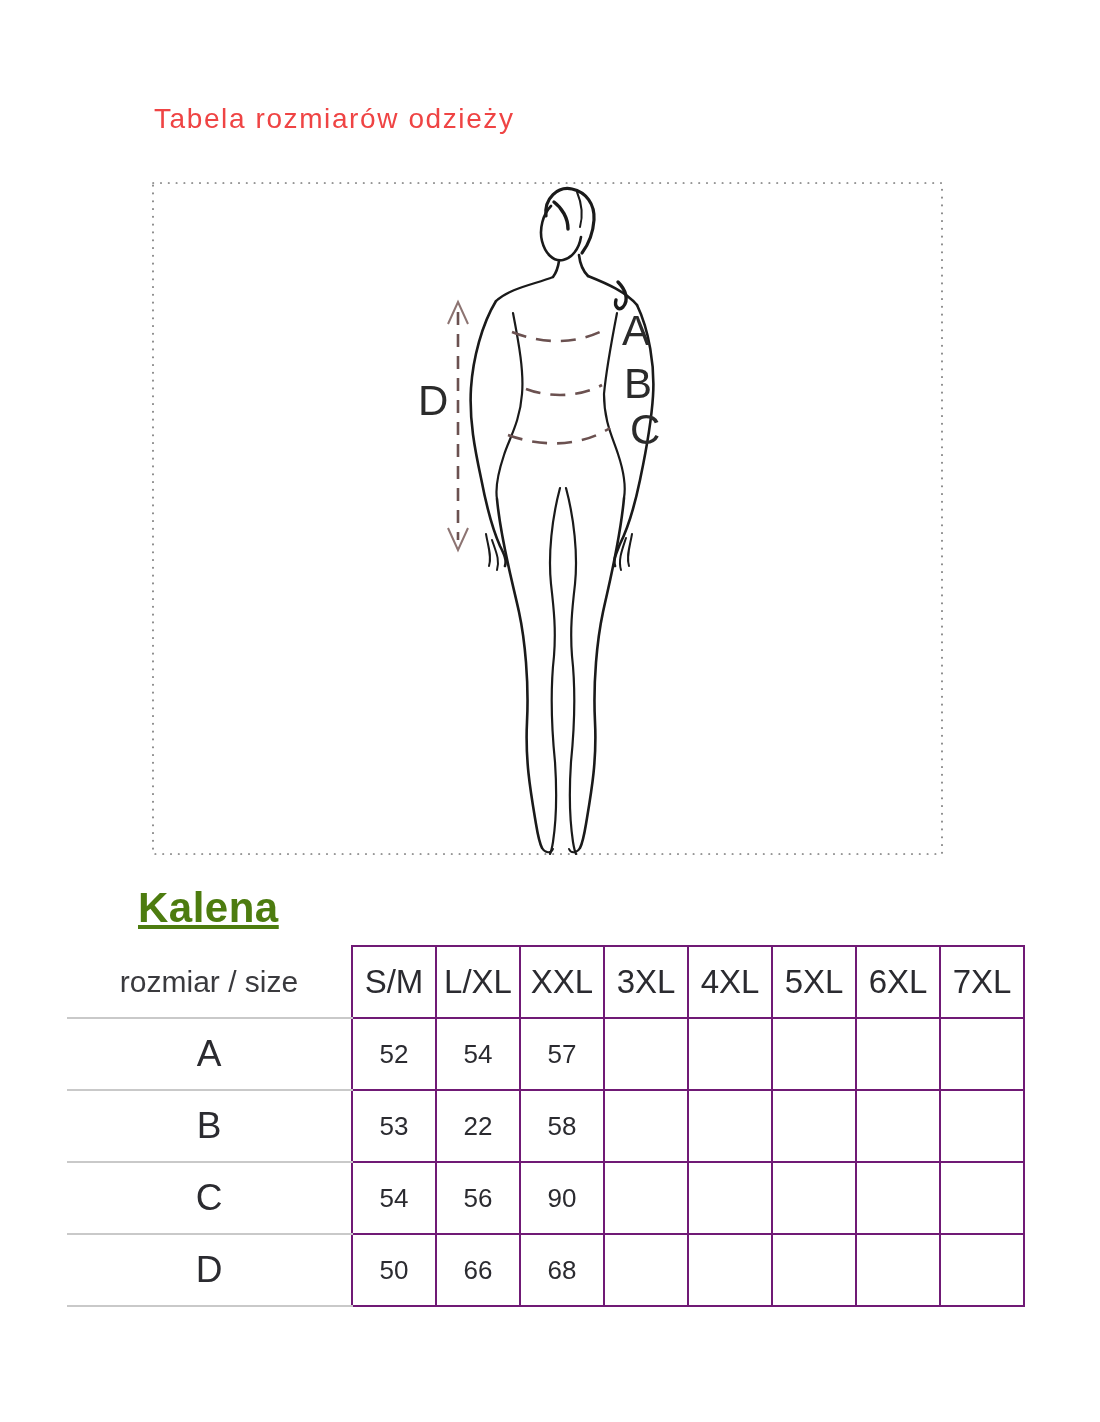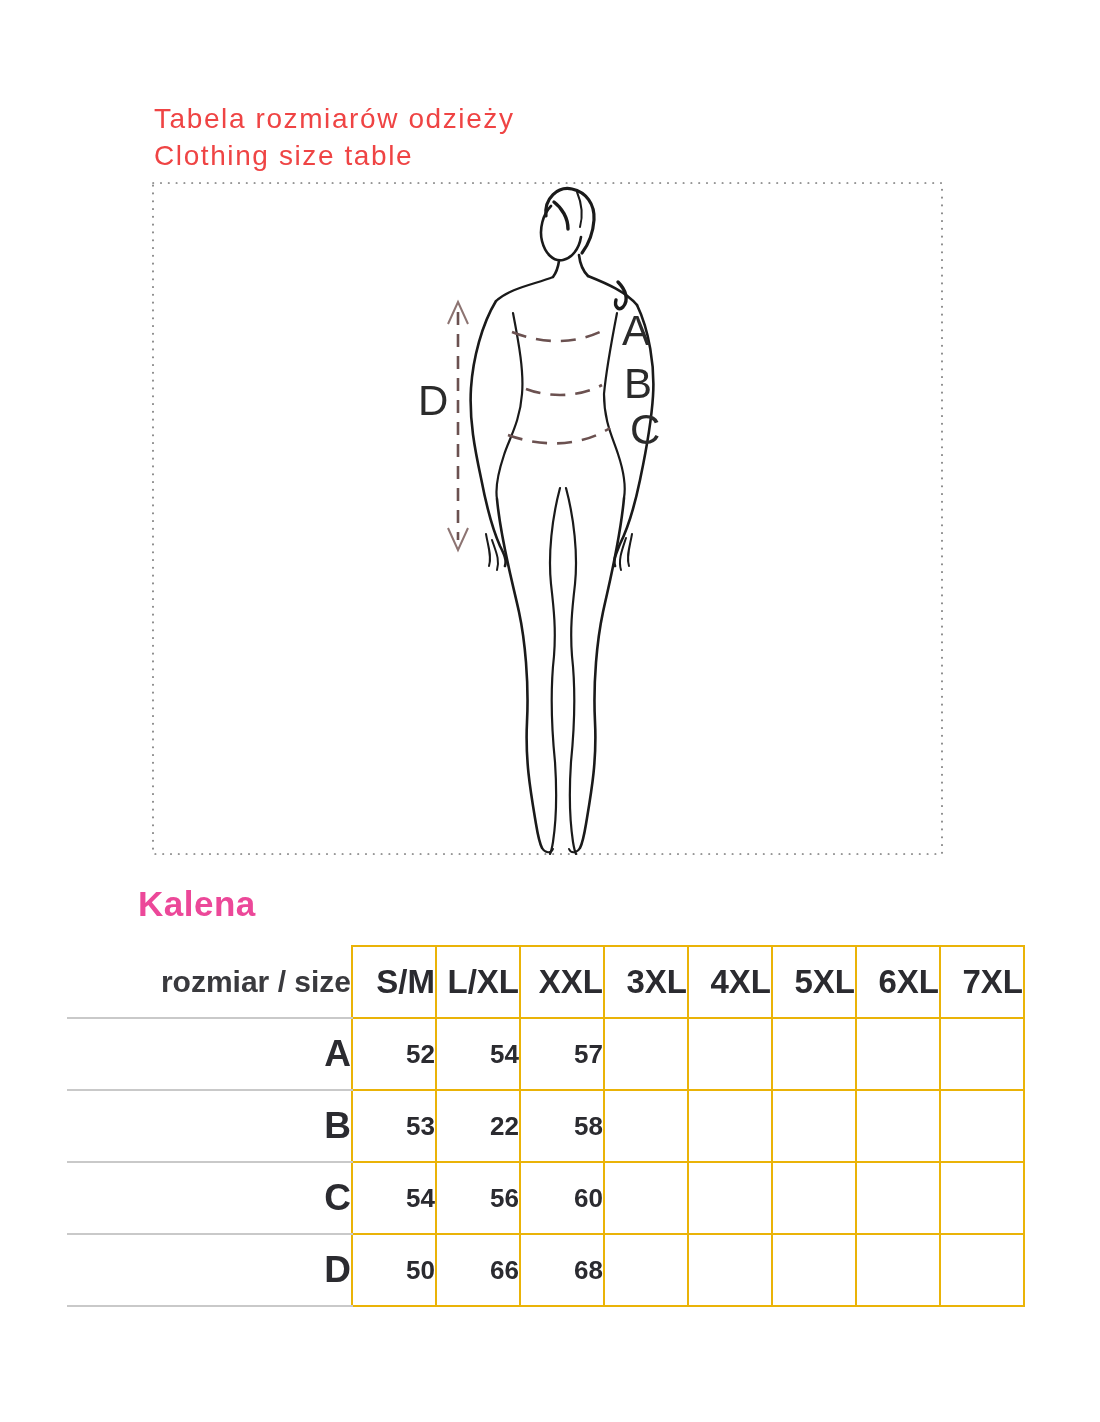--- a/index.html
+++ b/index.html
@@ -38,50 +38,50 @@
     font-size:42px;font-weight:300;color:#2b2b2b;
     line-height:1;
   }
   .label-a{left:470px;top:128px;}
   .label-b{left:472px;top:181px;}
   .label-c{left:478px;top:227px;}
   .label-d{left:266px;top:198px;}
   
   .product-name{
     position:absolute;left:138px;top:884px;
-    font-size:35px;font-weight:600;letter-spacing:0.5px;
-    color:#ec4899;
+    font-size:42px;font-weight:600;letter-spacing:0.5px;
+    color:#4d7c0f;
+    text-decoration:underline;
   }
   
   table.size-table{
     position:absolute;left:67px;top:945px;
     border-collapse:collapse;table-layout:fixed;
   }
   .size-table col.c-label{width:285px;}
   .size-table col.c-data{width:84px;}
   .size-table th,.size-table td{
     height:70px;padding:0;
-    text-align:right;vertical-align:middle;
-    font-weight:700;color:#2b2b30;
-  }
-  .size-table .cell-data{border:2px solid #eab308;}
+    text-align:center;vertical-align:middle;
+    font-weight:400;color:#2b2b30;
+  }
+  .size-table .cell-data{border:2px solid #701a75;}
   .size-table .cell-label{border:none;border-bottom:2px solid #c9c9c9;}
   .size-table thead .cell-label{font-size:30px;color:#3a3a3e;}
   .size-table thead .cell-data{font-size:33px;}
   .size-table tbody .cell-label{font-size:37px;}
   .size-table tbody .cell-data{font-size:26px;}
 </style>
 </head>
 <body>
 
 <div class="page">
 
   <div class="doc-title">
     <div>Tabela rozmiarów odzieży</div>
-    <div>Clothing size table</div>
   </div>
 
 
   <div class="frame">
     <svg width="791" height="673" viewBox="0 0 791 673">
 
       <rect x="1" y="1" width="789" height="671" fill="none" stroke="#757575" stroke-width="1.7" stroke-dasharray="0.4 7.4" stroke-linecap="round"></rect>
 
       <g fill="none" stroke="#1a1a1a" stroke-width="2.6" stroke-linecap="round">
         <path d="M 399,24 C 391,32 387,47 390,59 C 393,71 401,80 411,78 C 420,76 427,67 429,55"></path>
@@ -183,21 +183,21 @@
         <td class="cell-data"></td>
         <td class="cell-data"></td>
         <td class="cell-data"></td>
         <td class="cell-data"></td>
         <td class="cell-data"></td>
       </tr>
       <tr>
         <td class="cell-label">C</td>
         <td class="cell-data">54</td>
         <td class="cell-data">56</td>
-        <td class="cell-data">60</td>
+        <td class="cell-data">90</td>
         <td class="cell-data"></td>
         <td class="cell-data"></td>
         <td class="cell-data"></td>
         <td class="cell-data"></td>
         <td class="cell-data"></td>
       </tr>
       <tr>
         <td class="cell-label">D</td>
         <td class="cell-data">50</td>
         <td class="cell-data">66</td>

